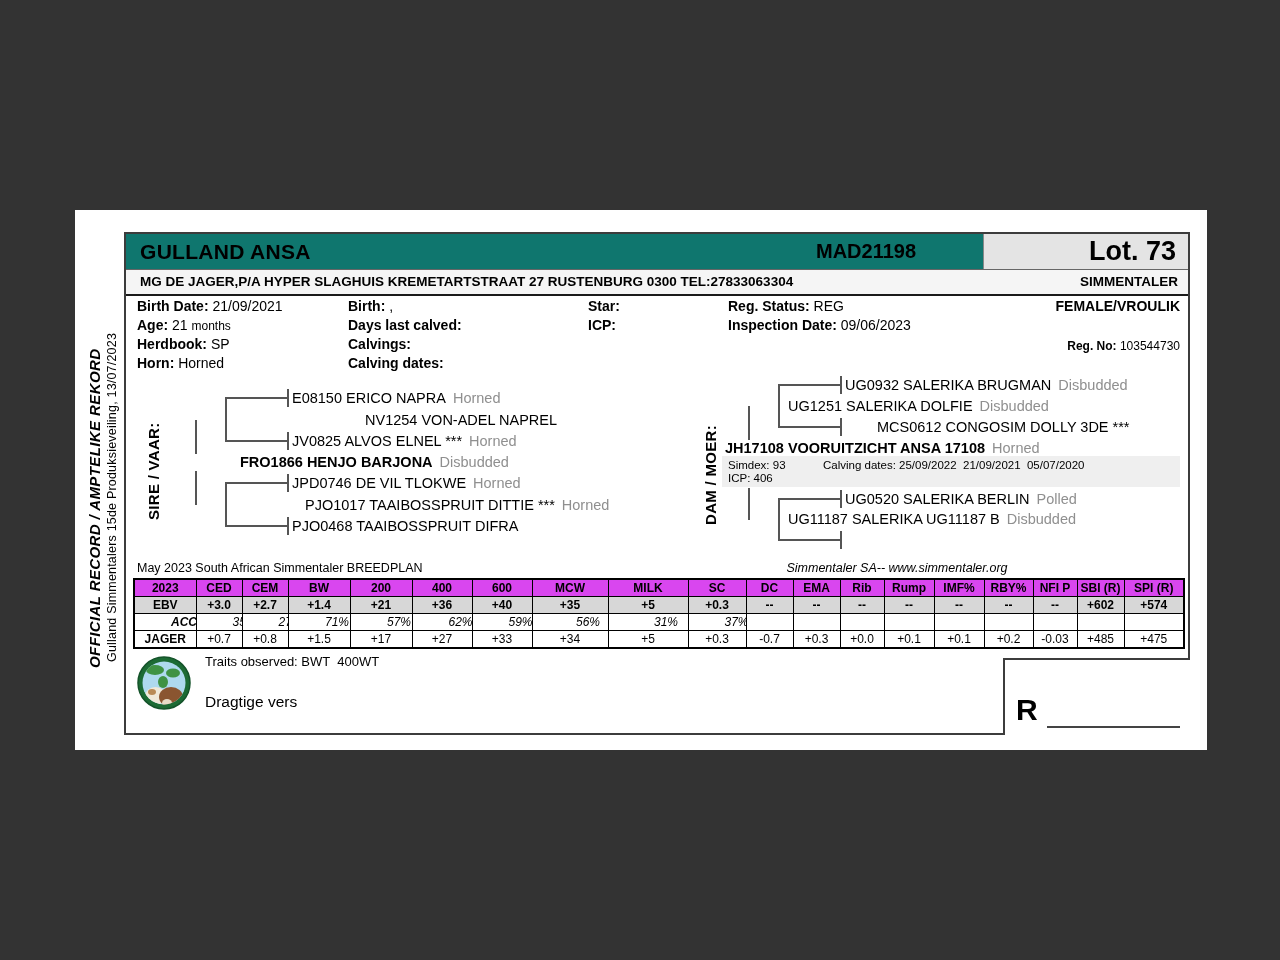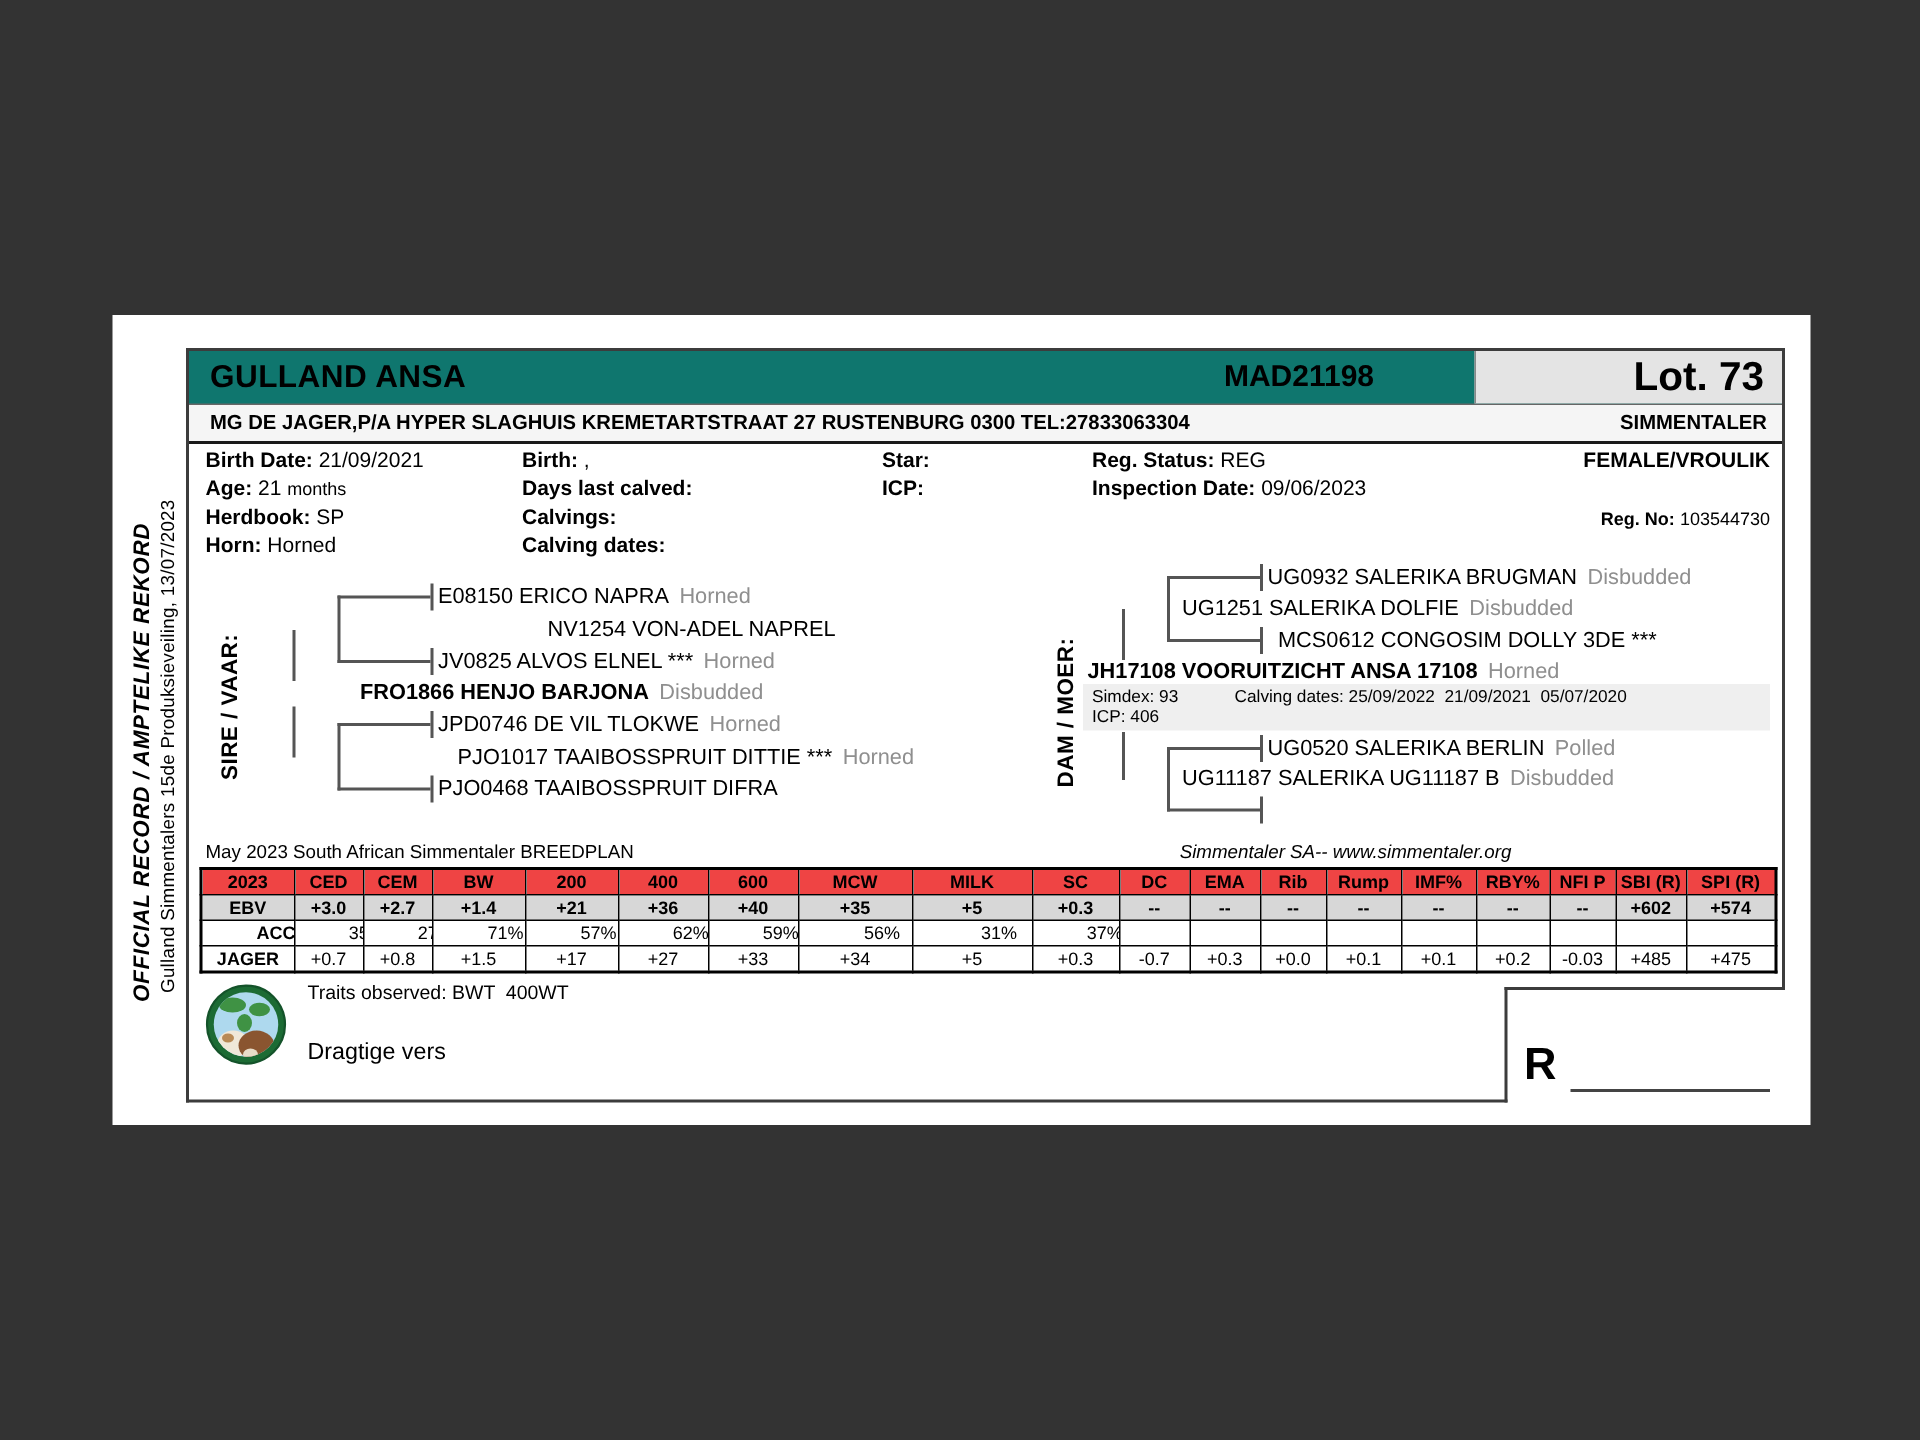--- a/index.html
+++ b/index.html
@@ -43,23 +43,23 @@
   .ped-label{font-size:15px;font-weight:bold;letter-spacing:.3px;}
   .dam-band{position:absolute;left:647px;top:246px;width:458px;height:31px;background:#efefef;font-size:11.5px;}
   .dam-band span{position:absolute;white-space:pre;}
 
   
   .caption-left{left:62px;top:351px;font-size:12.5px;}
   .caption-right{left:672px;top:351px;width:300px;text-align:center;font-size:12.5px;font-style:italic;}
   table.bp{position:absolute;left:58px;top:368px;width:1047px;border-collapse:collapse;table-layout:fixed;
            border:2px solid #000;font-size:12px;}
   table.bp th,table.bp td{border:1px solid #000;text-align:center;padding:0;height:16px;overflow:hidden;white-space:nowrap;}
-  table.bp th{background:#ef4444;font-weight:bold;font-size:12px;}
+  table.bp th{background:#d946ef;font-weight:bold;font-size:12px;}
   table.bp tr.ebv td{background:#d7d7d7;font-weight:bold;}
-  table.bp tr.acc td{padding-left:36px;}
+  table.bp tr.acc td{font-style:italic;padding-left:36px;}
   table.bp tr.acc td.rowlab{font-weight:bold;}
   table.bp tr.breed td.rowlab{font-weight:bold;}
 
   
   .traits{left:130px;top:444px;font-size:13px;white-space:pre;}
   .remarks-h{left:130px;top:461px;font-size:15.5px;font-weight:bold;}
   .remarks-h .u{text-decoration:underline;}
   .remarks-t{left:130px;top:483px;font-size:15.5px;}
   .price-r{left:941px;top:483px;font-size:30px;font-weight:bold;}
   .price-line{left:972px;top:516px;width:133px;height:0;border-bottom:2px solid #444;}
@@ -142,21 +142,21 @@
   <div class="tline" style="left:673px;top:196px;width:1.5px;height:34px;"></div>
   <div class="tline" style="left:673px;top:278px;width:1.5px;height:32px;"></div>
   <div class="tline" style="left:703px;top:288px;width:62px;height:1.5px;"></div>
   <div class="tline" style="left:703px;top:288px;width:1.5px;height:43px;"></div>
   <div class="tline" style="left:703px;top:329px;width:62px;height:1.5px;"></div>
   <div class="tline" style="left:765px;top:280px;width:1.5px;height:18px;"></div>
   <div class="tline" style="left:765px;top:321px;width:1.5px;height:18px;"></div>
 
   <div class="ped-row" style="left:770px;top:166px;"><span class="ped-name">UG0932 SALERIKA BRUGMAN</span><span class="ped-status">Disbudded</span></div>
   <div class="ped-row" style="left:713px;top:187px;"><span class="ped-name">UG1251 SALERIKA DOLFIE</span><span class="ped-status">Disbudded</span></div>
-  <div class="ped-row" style="left:777px;top:208px;"><span class="ped-name">MCS0612 CONGOSIM DOLLY 3DE ***</span><span class="ped-status"></span></div>
+  <div class="ped-row" style="left:802px;top:208px;"><span class="ped-name">MCS0612 CONGOSIM DOLLY 3DE ***</span><span class="ped-status"></span></div>
   <div class="ped-row main" style="left:650px;top:229px;"><span class="ped-name">JH17108 VOORUITZICHT ANSA 17108</span><span class="ped-status">Horned</span></div>
   <div class="ped-row" style="left:770px;top:280px;"><span class="ped-name">UG0520 SALERIKA BERLIN</span><span class="ped-status">Polled</span></div>
   <div class="ped-row" style="left:713px;top:300px;"><span class="ped-name">UG11187 SALERIKA UG11187 B</span><span class="ped-status">Disbudded</span></div>
 
   <div class="dam-band">
     <span style="left:6px;top:3px;">Simdex: 93</span>
     <span style="left:101px;top:3px;">Calving dates: 25/09/2022  21/09/2021  05/07/2020</span>
     <span style="left:6px;top:16px;">ICP: 406</span>
   </div>
 

